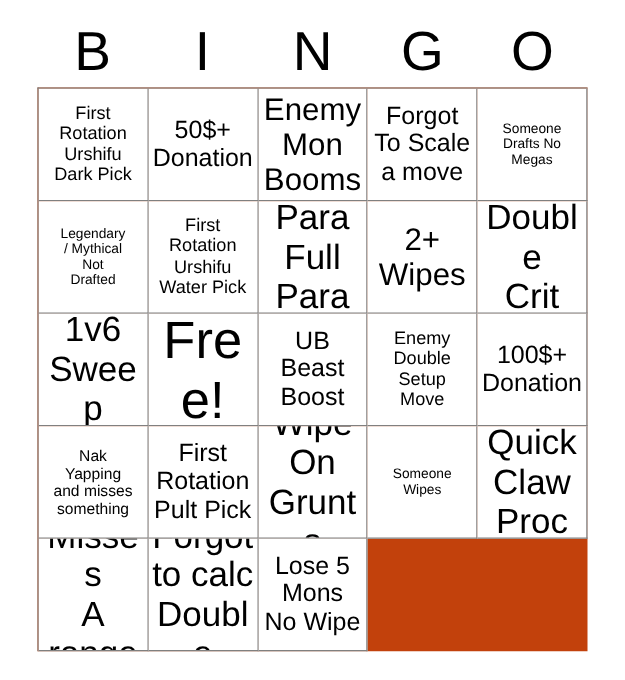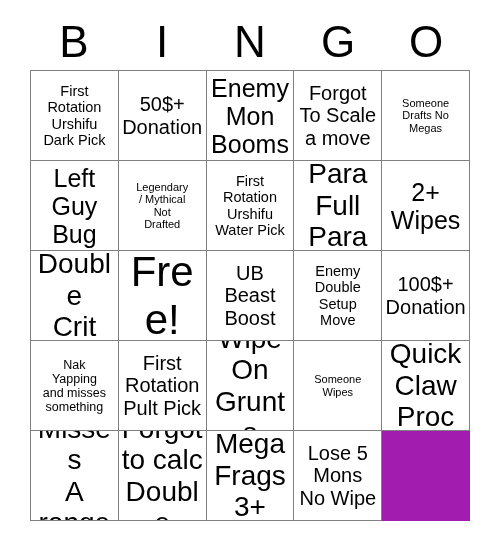--- a/index.html
+++ b/index.html
@@ -48,21 +48,21 @@
     left: 30px;
     top: 70px;
     width: 440px;
     height: 451px;
     display: grid;
     grid-template-columns: repeat(5, 1fr);
     grid-template-rows: repeat(5, 1fr);
     border-top: 1px solid #808080;
     border-left: 1px solid #808080;
     box-sizing: border-box;
-    background: #a21caf;
+    background: #c2410c;
   }
   .bingo-cell {
     border-right: 1px solid #808080;
     border-bottom: 1px solid #808080;
     box-sizing: border-box;
     display: flex;
     align-items: center;
     justify-content: center;
     text-align: center;
     padding: 1px 2px;
@@ -119,25 +119,20 @@
         <span class="cell-text fs-l">Forgot
 To Scale
 a move</span>
       </div>
       <div class="bingo-cell">
         <span class="cell-text fs-m">Someone
 Drafts No
 Megas</span>
       </div>
       <div class="bingo-cell">
-        <span class="cell-text fs-xxl">Left
-Guy
-Bug</span>
-      </div>
-      <div class="bingo-cell">
         <span class="cell-text fs-m">Legendary
 / Mythical
 Not
 Drafted</span>
       </div>
       <div class="bingo-cell">
         <span class="cell-text fs-s">First
 Rotation
 Urshifu
 Water Pick</span>
@@ -149,20 +144,24 @@
       </div>
       <div class="bingo-cell">
         <span class="cell-text fs-xxl">2+
 Wipes</span>
       </div>
       <div class="bingo-cell">
         <span class="cell-text fs-xl">Double
 Crit</span>
       </div>
       <div class="bingo-cell">
+        <span class="cell-text fs-xl">1v6
+Sweep</span>
+      </div>
+      <div class="bingo-cell">
         <span class="cell-text fs-free">Free!</span>
       </div>
       <div class="bingo-cell">
         <span class="cell-text fs-l">UB
 Beast
 Boost</span>
       </div>
       <div class="bingo-cell">
         <span class="cell-text fs-s">Enemy
 Double
@@ -202,24 +201,19 @@
         <span class="cell-text fs-xl">Misses
 A
 range</span>
       </div>
       <div class="bingo-cell">
         <span class="cell-text fs-xl">Forgot
 to calc
 Double</span>
       </div>
       <div class="bingo-cell">
-        <span class="cell-text fs-xl">Mega
-Frags
-3+</span>
-      </div>
-      <div class="bingo-cell">
         <span class="cell-text fs-l">Lose 5
 Mons
 No Wipe</span>
       </div>
     </div>
 
 </div>
 
 </body></html>

